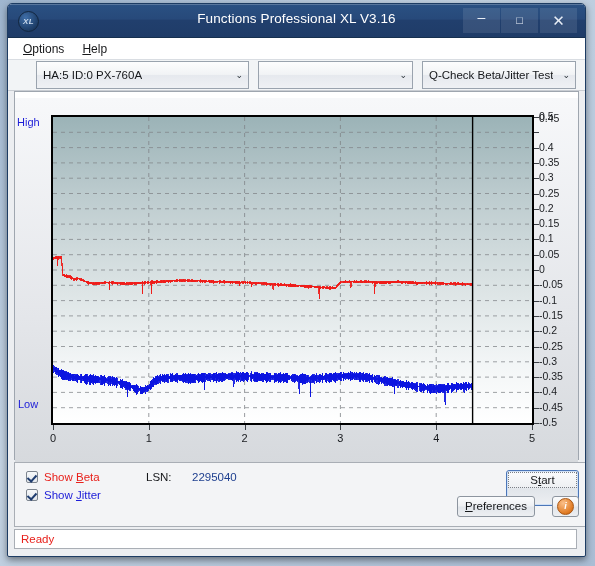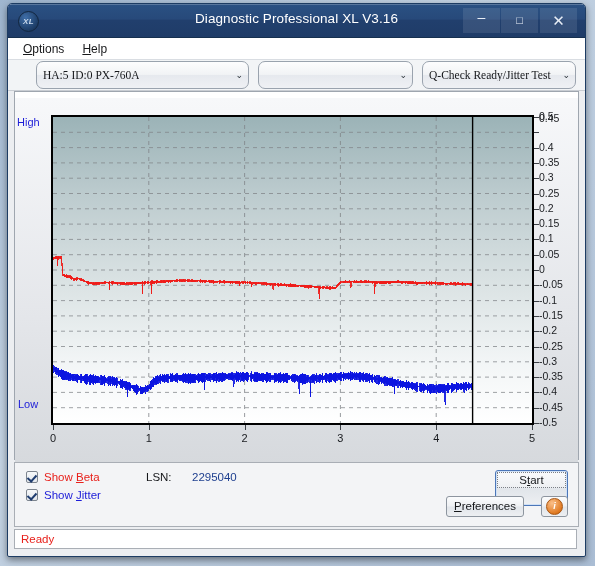--- a/index.html
+++ b/index.html
@@ -60,25 +60,24 @@
   .menu-item{font-size:12px;color:#18191b;line-height:14px;cursor:default;}
   .menu-item u{text-underline-offset:1px;}
   
   #toolbar{
     height:30px;background:#f2f4f6;border-bottom:1px solid #c9cdd3;
     display:flex;align-items:center;padding-left:28px;gap:9px;
   }
   .combo{
     position:relative;height:28px;
     background:linear-gradient(to bottom,#fdfdfe 0%,#f1f3f5 48%,#e6e9ee 52%,#eff1f4 100%);
-    border:1px solid #9aa3ae;border-radius:7px;
+    border:1px solid #9aa3ae;border-radius:0;
     display:flex;align-items:center;
     font-size:11.5px;color:#15171a;
     box-sizing:border-box;
-    font-family:Liberation Serif, serif;
   }
   .combo .val{padding-left:6px;white-space:nowrap;overflow:hidden;}
   .combo .arrow{
     position:absolute;right:5px;top:0;bottom:0;display:flex;align-items:center;
     font-size:9px;color:#2a3138;
   }
   #combo-drive{width:213px;}
   #combo-func{width:155px;}
   #combo-test{width:154px;}
   
@@ -99,21 +98,21 @@
   #plot svg{display:block;}
   .lbl-high{position:absolute;left:2px;top:18px;color:#1c1cd8;font-size:11px;}
   .lbl-low{position:absolute;left:3px;top:300px;color:#1c1cd8;font-size:11px;}
   .ytick{position:absolute;left:524px;font-size:10.5px;color:#1a1c20;white-space:nowrap;}
   .ytickmark{position:absolute;left:519px;width:5px;height:1px;background:#3c4046;}
   .xtick{position:absolute;top:334px;font-size:11px;color:#1a1c20;transform:translateX(-50%);}
   .xtickmark{position:absolute;top:327px;width:1px;height:5px;background:#3c4046;}
   
   #ctlpanel{
     position:absolute;left:6px;top:458px;width:563px;height:63px;
-    background:#f3f4f6;border:1px solid #a9aeb5;
+    background:#f3f4f6;border:1px solid #a9aeb5;padding-left:11px;
   }
   .chk-row{position:absolute;display:flex;align-items:center;gap:6px;font-size:11.5px;}
   #chk-beta{left:11px;top:8px;}
   #chk-jitter{left:11px;top:26px;}
   .checkbox{
     width:12px;height:12px;box-sizing:border-box;
     background:linear-gradient(to bottom,#f6f8fa,#e3e7ec);
     border:1px solid #7d858f;border-radius:2px;position:relative;
   }
   .checkbox::after{
@@ -152,21 +151,21 @@
 </style>
 </head>
 <body>
 
 <div id="desktop">
 
   <div id="window">
 
     <div id="titlebar">
       <div class="win-logo">XL</div>
-      <div id="title-text">Diagnostic Professional XL V3.16</div>
+      <div id="title-text">Functions Professional XL V3.16</div>
       <div class="winbtn min">
         <span class="glyph">–</span>
       </div>
       <div class="winbtn max">
         <span class="glyph">□</span>
       </div>
       <div class="winbtn close">
         <span class="glyph">✕</span>
       </div>
     </div>
@@ -178,21 +177,21 @@
 
     <div id="toolbar">
       <div class="combo" id="combo-drive">
         <span class="val">HA:5 ID:0  PX-760A</span>
         <span class="arrow">⌄</span>
       </div>
       <div class="combo" id="combo-func">
         <span class="arrow">⌄</span>
       </div>
       <div class="combo" id="combo-test">
-        <span class="val">Q-Check Ready/Jitter Test</span>
+        <span class="val">Q-Check Beta/Jitter Test</span>
         <span class="arrow">⌄</span>
       </div>
     </div>
 
     <div id="mainpanel">
       <div id="chartwrap">
         <div class="lbl-high">High</div>
         <div class="lbl-low">Low</div>
         <div id="plot">
           <svg id="plot-svg" width="479" height="306" viewBox="0 0 479 306">

